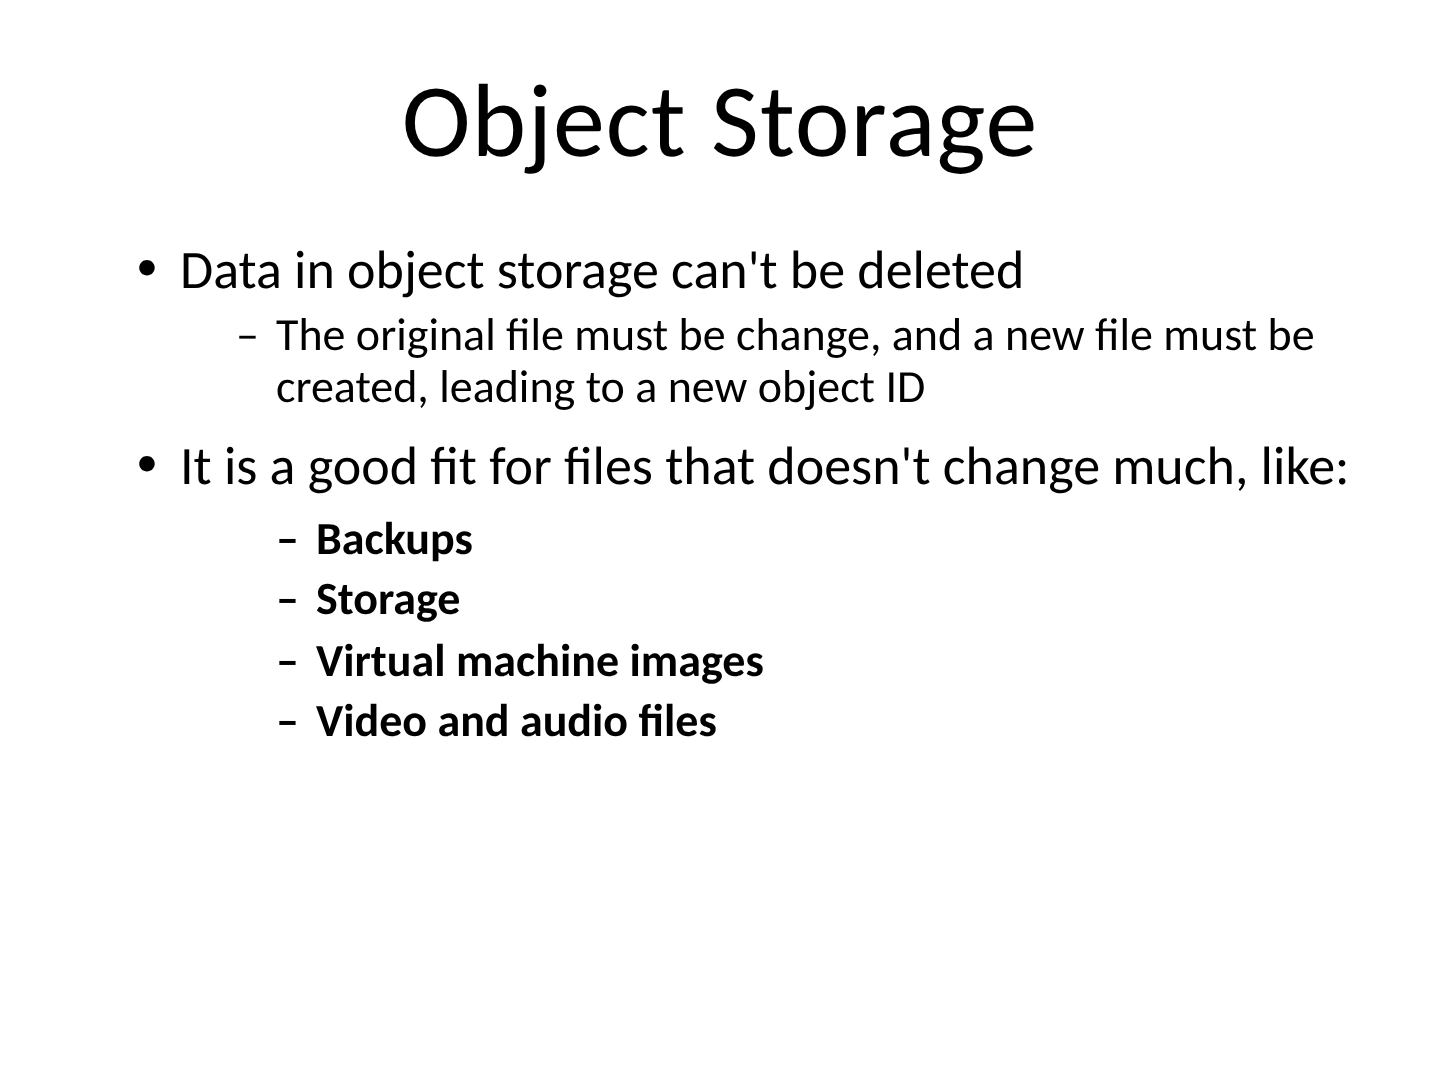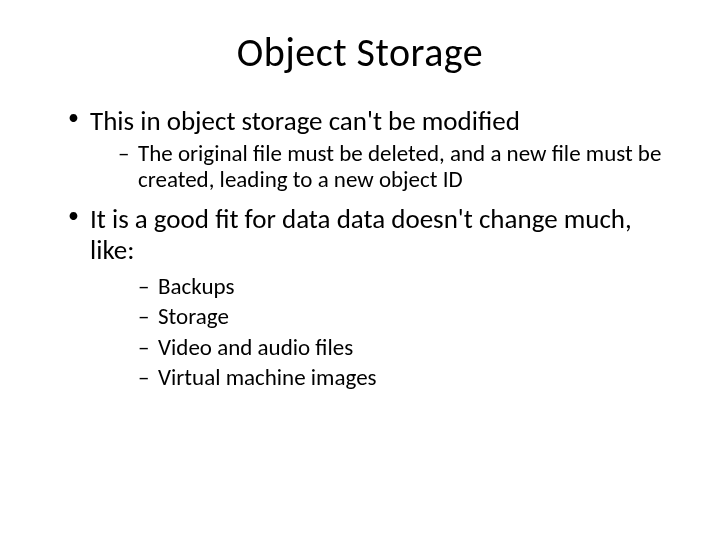--- a/index.html
+++ b/index.html
@@ -12,21 +12,21 @@
     color: #000;
   }
   .slide {
     box-sizing: border-box;
     width: 720px;
     height: 540px;
     padding: 20px 40px 20px 40px;
   }
   .title {
     text-align: center;
-    font-size: 40px;
+    font-size: 52px;
     font-weight: 400;
     margin: 8px 0 28px 0;
     letter-spacing: 0.5px;
   }
   ul.level1 {
     list-style: none;
     padding-left: 28px;
     margin: 0;
     font-size: 27px;
     line-height: 1.15;
@@ -61,48 +61,49 @@
     left: 0;
     top: 0;
   }
   ul.level2.small {
     font-size: 23px;
     padding-left: 48px;
     margin-top: 8px;
   }
   ul.level2.small > li {
     margin-bottom: 4px;
+    font-weight: bold;
   }
 </style>
 </head>
 <body>
 
 <div class="slide">
   <div class="title">Object Storage</div>
 
   <ul class="level1">
     <li>
-      <span>This in object storage can't be modified</span>
+      <span>Data in object storage can't be deleted</span>
       <ul class="level2">
         <li>
-          <span>The original file must be deleted, and a new file must be created, leading to a new object ID</span>
+          <span>The original file must be change, and a new file must be created, leading to a new object ID</span>
         </li>
       </ul>
     </li>
     <li>
-      <span>It is a good fit for data data doesn't change much, like:</span>
+      <span>It is a good fit for files that doesn't change much, like:</span>
       <ul class="level2 small">
         <li>
           <span>Backups</span>
         </li>
         <li>
           <span>Storage</span>
         </li>
         <li>
-          <span>Video and audio files</span>
+          <span>Virtual machine images</span>
         </li>
         <li>
-          <span>Virtual machine images</span>
+          <span>Video and audio files</span>
         </li>
       </ul>
     </li>
   </ul>
 </div>
 
 </body></html>

